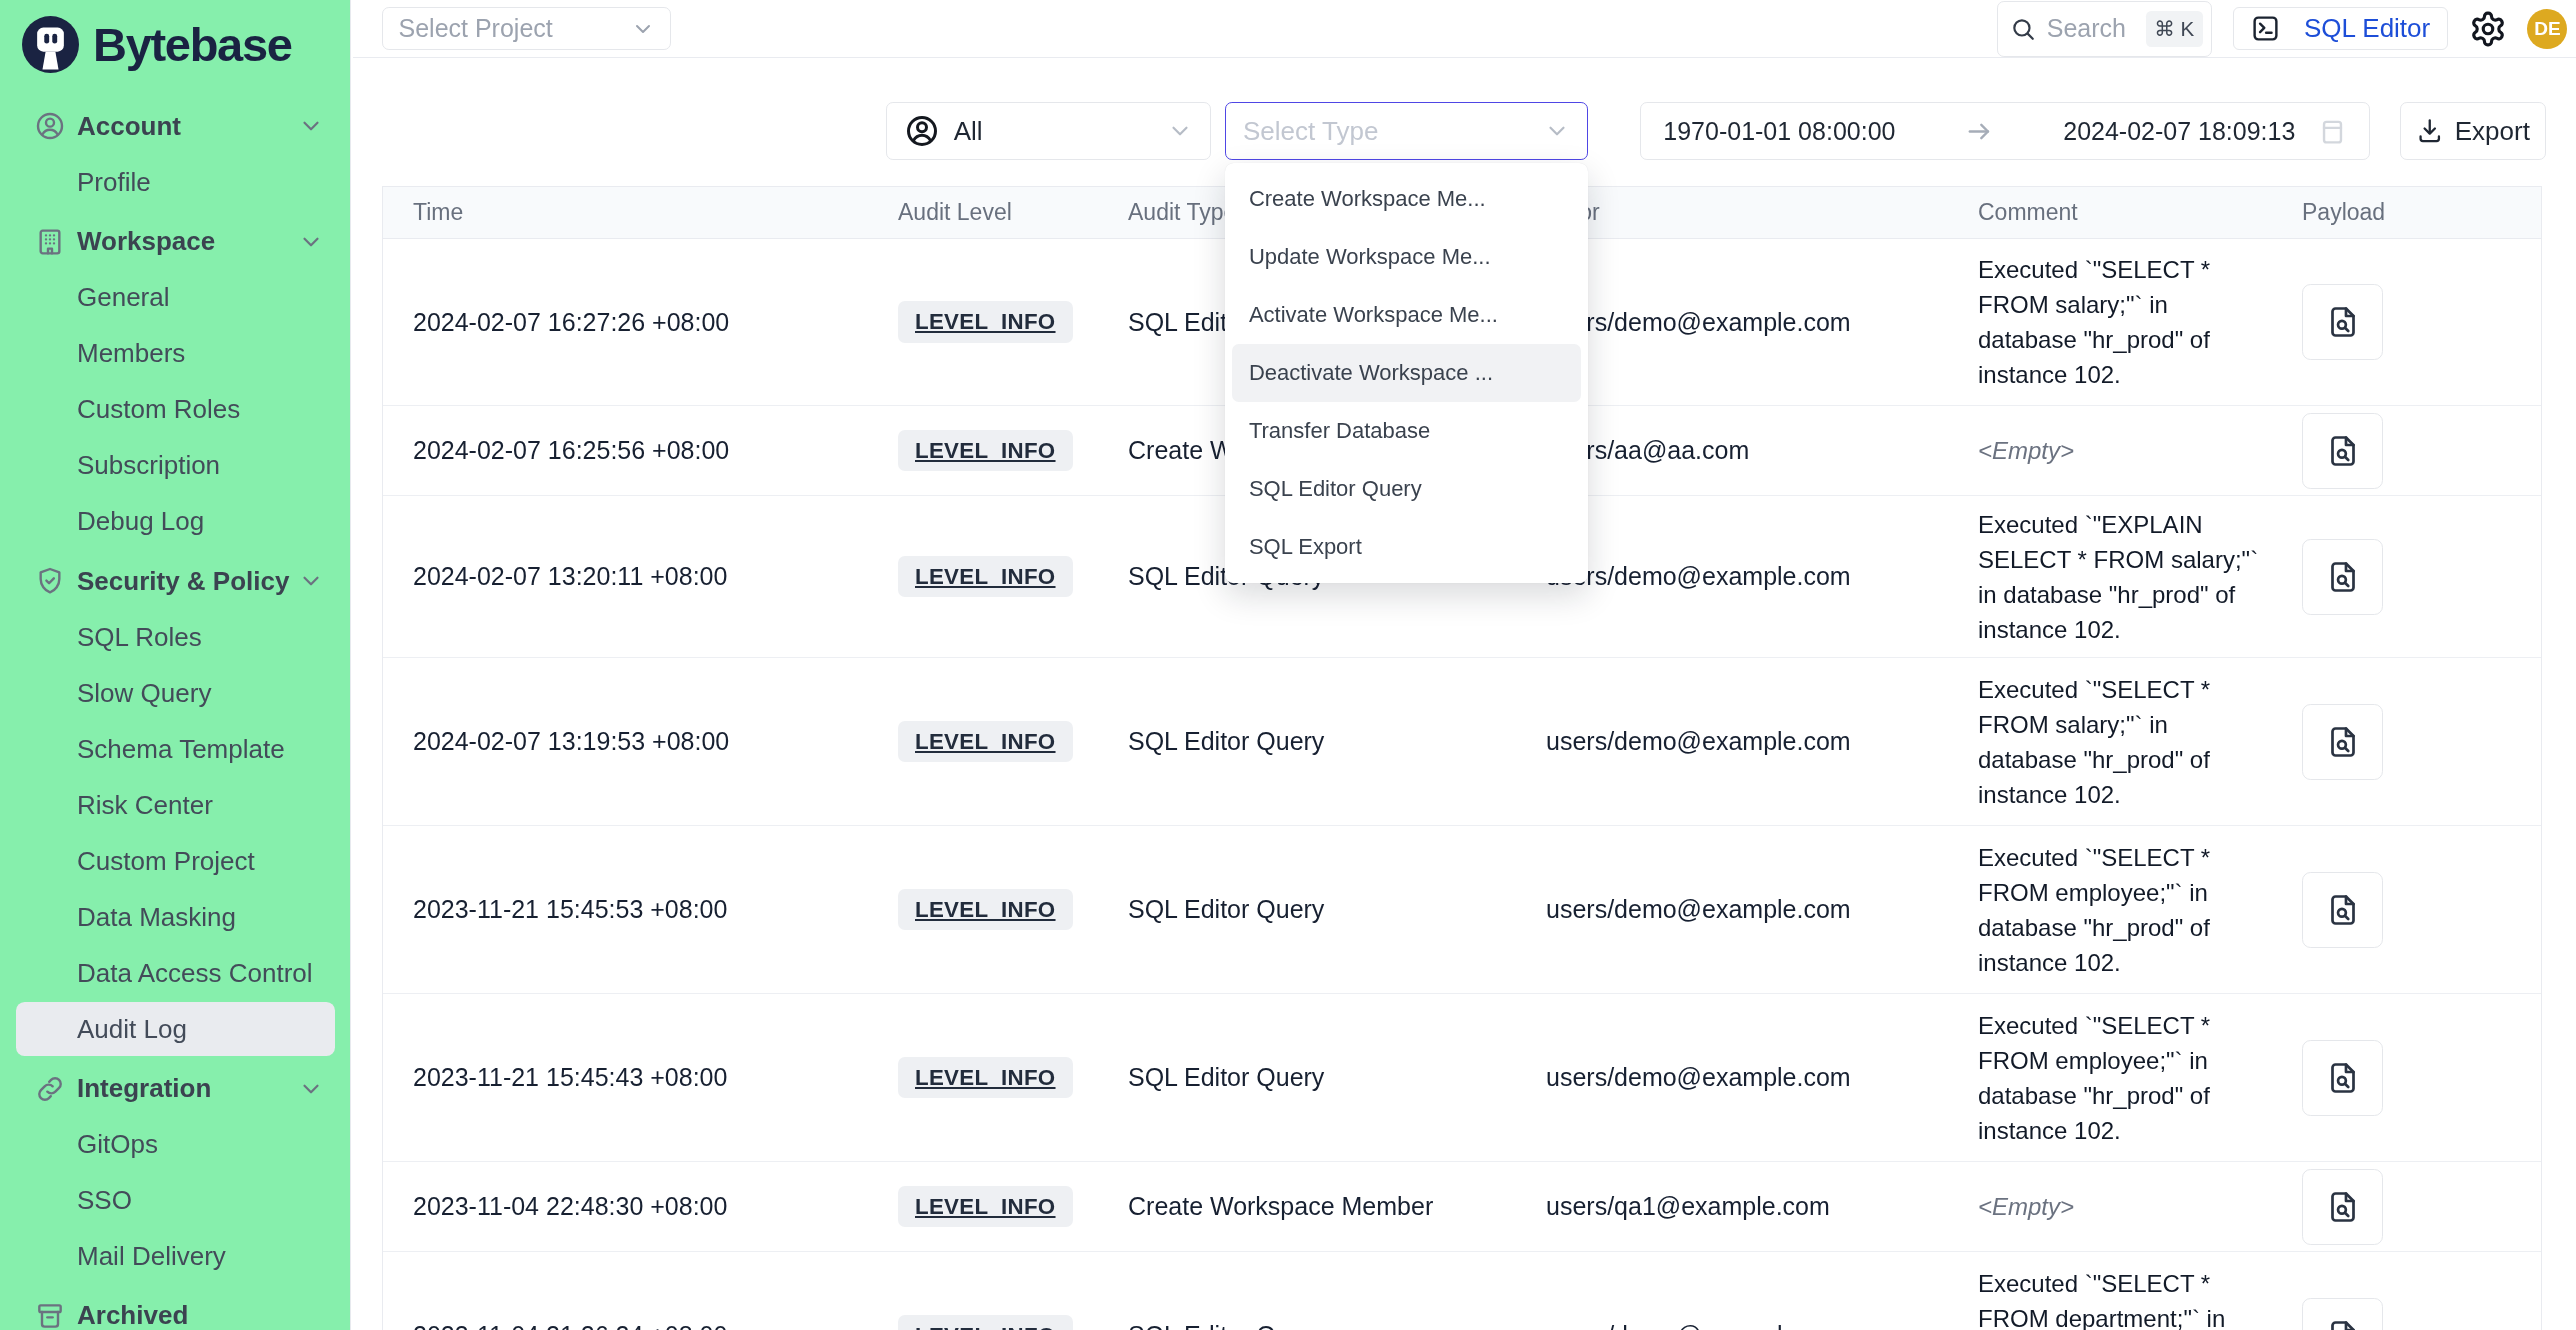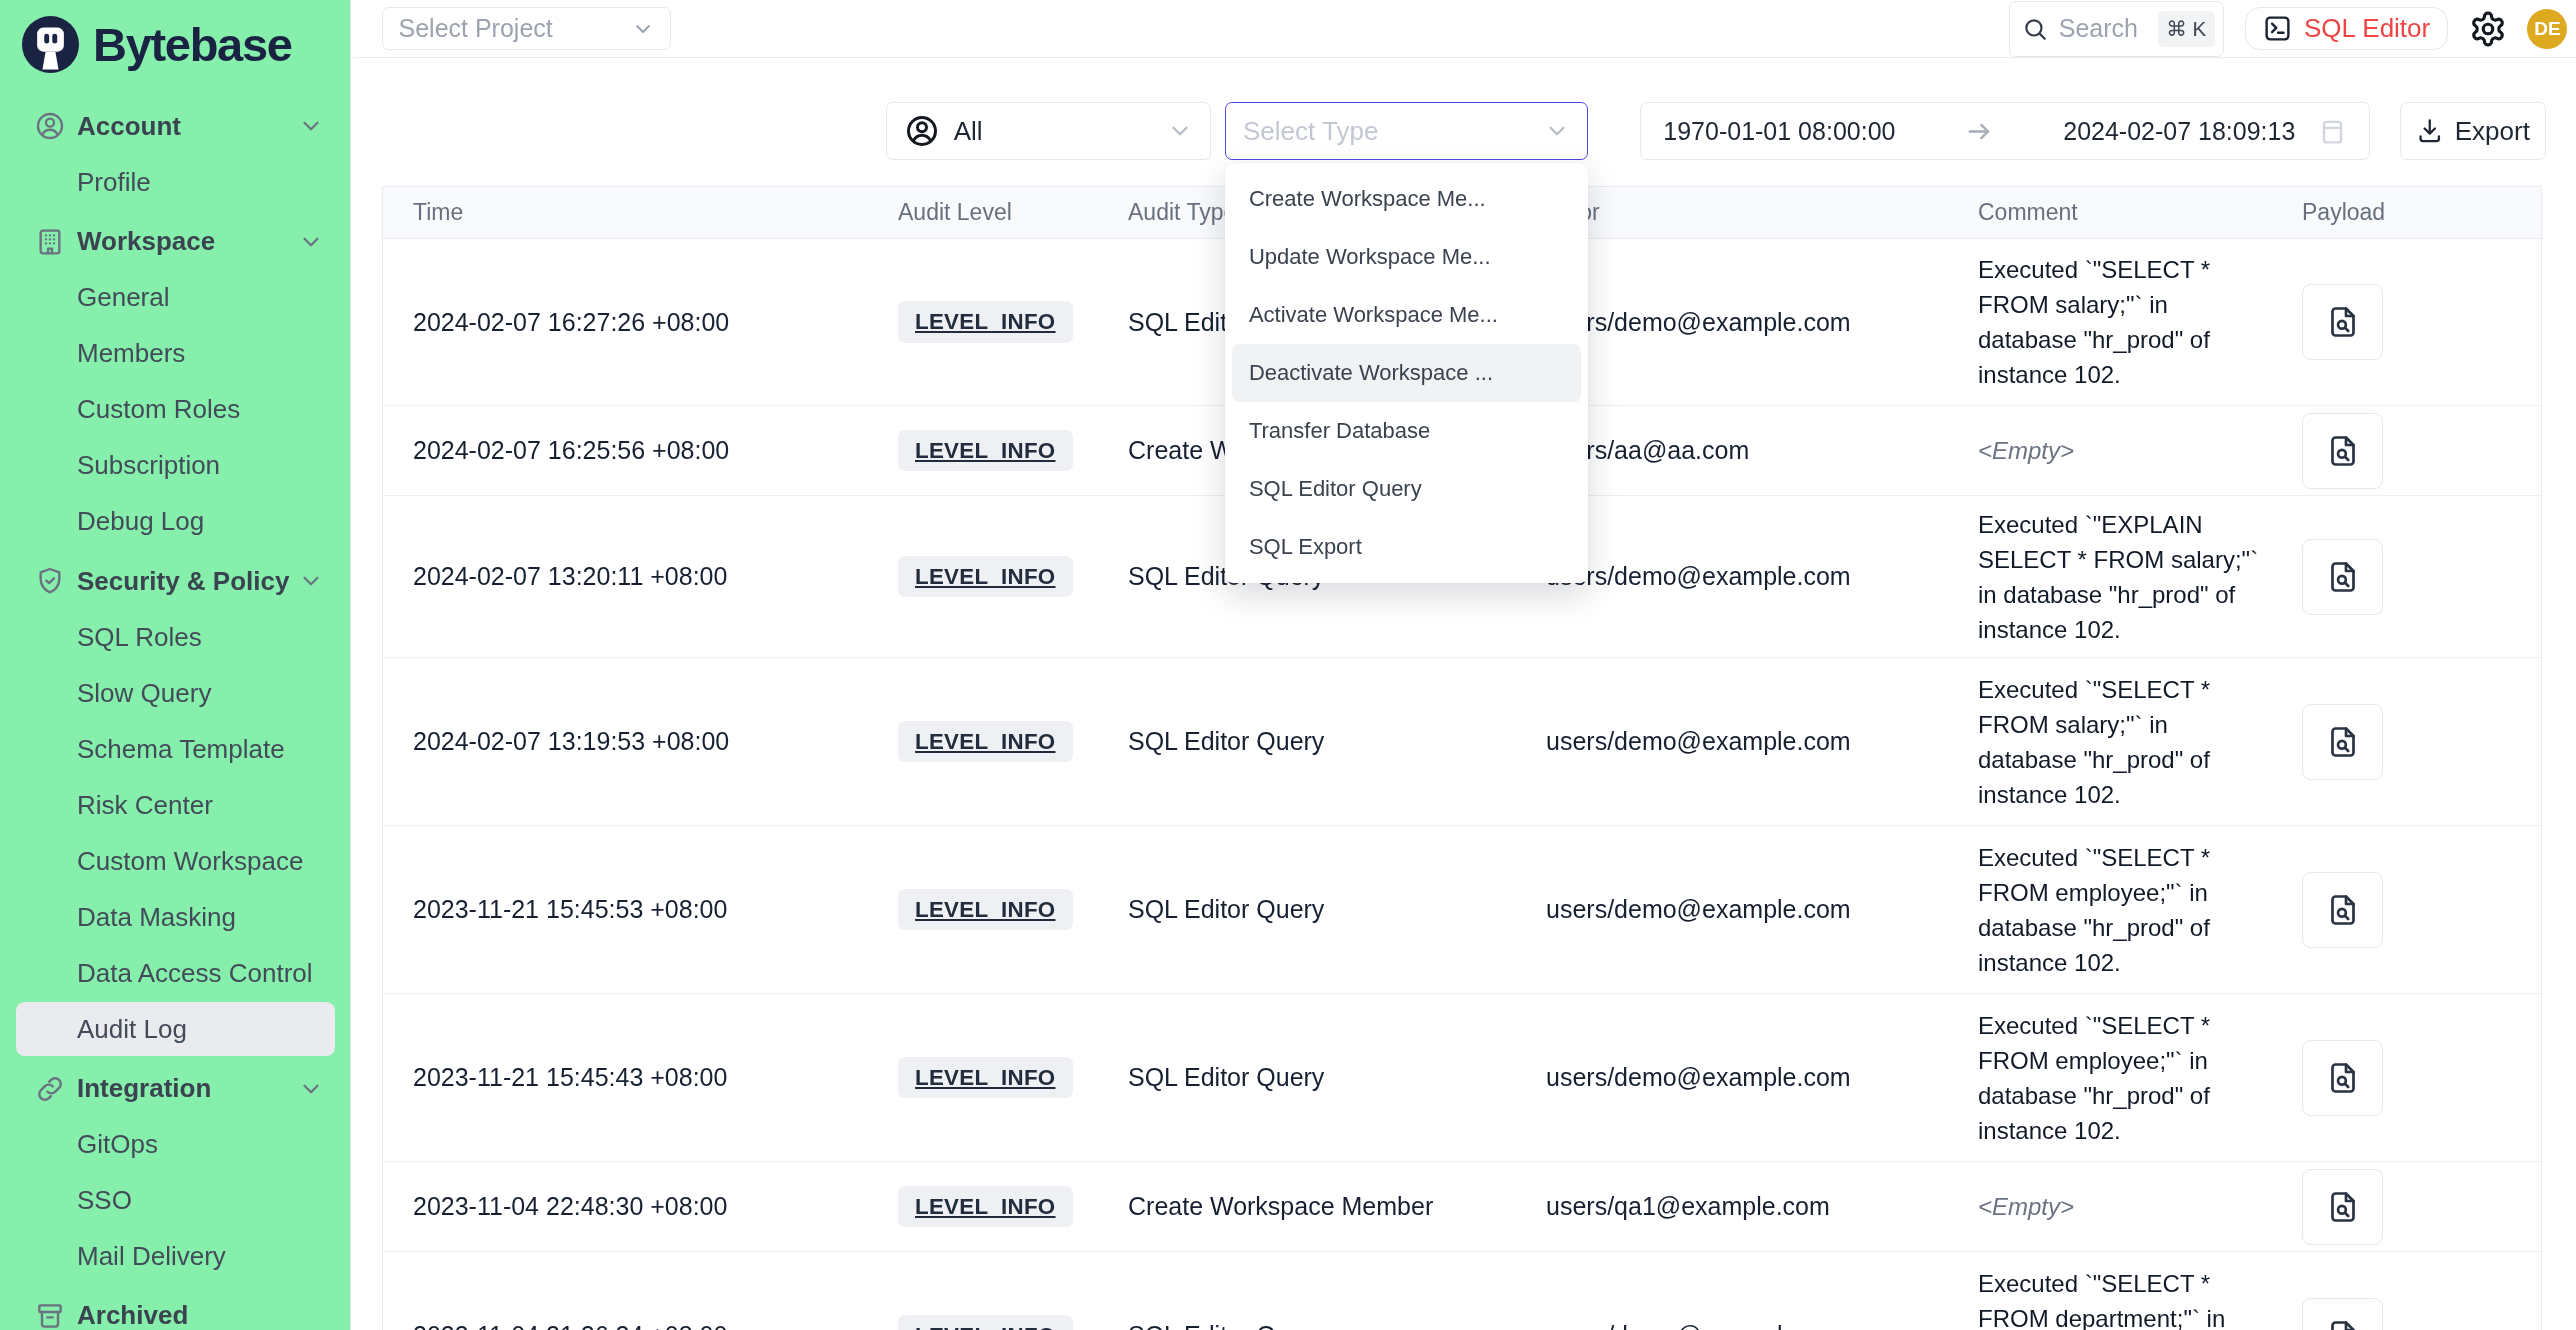--- a/index.html
+++ b/index.html
@@ -33,22 +33,22 @@
   .proj-select { margin-left:29px; width:289px; height:43px; border:0.9px solid #e5e7eb; border-radius:6.9px;
     background:#fff; display:flex; align-items:center; padding:0 15.5px; font-size:25px; color:#9ca3af; cursor:pointer; }
   .proj-select .chev { margin-left:auto; width:24px; height:24px; color:#9ca3af; }
   .topbar-right { margin-left:auto; display:flex; align-items:center; gap:20.6px; padding-right:8.6px; }
   .searchbox { width:215px; height:56px; border:0.9px solid #e5e7eb; border-radius:6.9px; display:flex;
     align-items:center; gap:10.3px; padding:0 8.6px 0 12px; cursor:text; background:#fff; }
   .searchbox .sicon { width:26px; height:26px; color:#333b48; }
   .searchbox .ph { font-size:25px; color:#9ca3af; }
   .searchbox kbd { margin-left:auto; background:#f1f3f5; border-radius:5.2px; padding:6px 8.6px;
     font-size:20.6px; color:#3f4754; font-family:"Liberation Sans", sans-serif; }
-  .sqled { height:43px; border:0.9px solid #e5e7eb; border-radius:15px; background:#fff; display:flex;
-    align-items:center; gap:12px; padding:0 17px; font-size:26px; color:#ef4444; font-weight:500; cursor:pointer; }
+  .sqled { height:43px; border:0.9px solid #e5e7eb; border-radius:6px; background:#fff; display:flex;
+    align-items:center; gap:24px; padding:0 17px; font-size:26px; color:#1d4ed8; font-weight:500; cursor:pointer; }
   .sqled .ticon { width:29px; height:29px; color:#1b2330; }
   .gearbtn { width:38px; height:38px; color:#12161f; cursor:pointer; }
   .avatar { width:40px; height:40px; border-radius:50%; background:var(--avatar); color:#fff;
     font-size:19px; font-weight:700; display:flex; align-items:center; justify-content:center; cursor:pointer; }
 
   
   .main { position:absolute; left:353px; top:59px; right:0; bottom:0; background:#fff; }
   .ctl { position:absolute; top:43px; height:58px; background:#fff; border:0.9px solid #e5e7eb;
     border-radius:6.9px; display:flex; align-items:center; cursor:pointer; }
   .ctl-all { left:533px; width:325px; padding:0 17px; }
@@ -175,21 +175,21 @@
       <div class="nav-item">
         <span class="nlabel">Slow Query</span>
       </div>
       <div class="nav-item">
         <span class="nlabel">Schema Template</span>
       </div>
       <div class="nav-item">
         <span class="nlabel">Risk Center</span>
       </div>
       <div class="nav-item">
-        <span class="nlabel">Custom Workspace</span>
+        <span class="nlabel">Custom Project</span>
       </div>
       <div class="nav-item">
         <span class="nlabel">Data Masking</span>
       </div>
       <div class="nav-item">
         <span class="nlabel">Data Access Control</span>
       </div>
       <div class="nav-item active">
         <span class="nlabel">Audit Log</span>
       </div>

